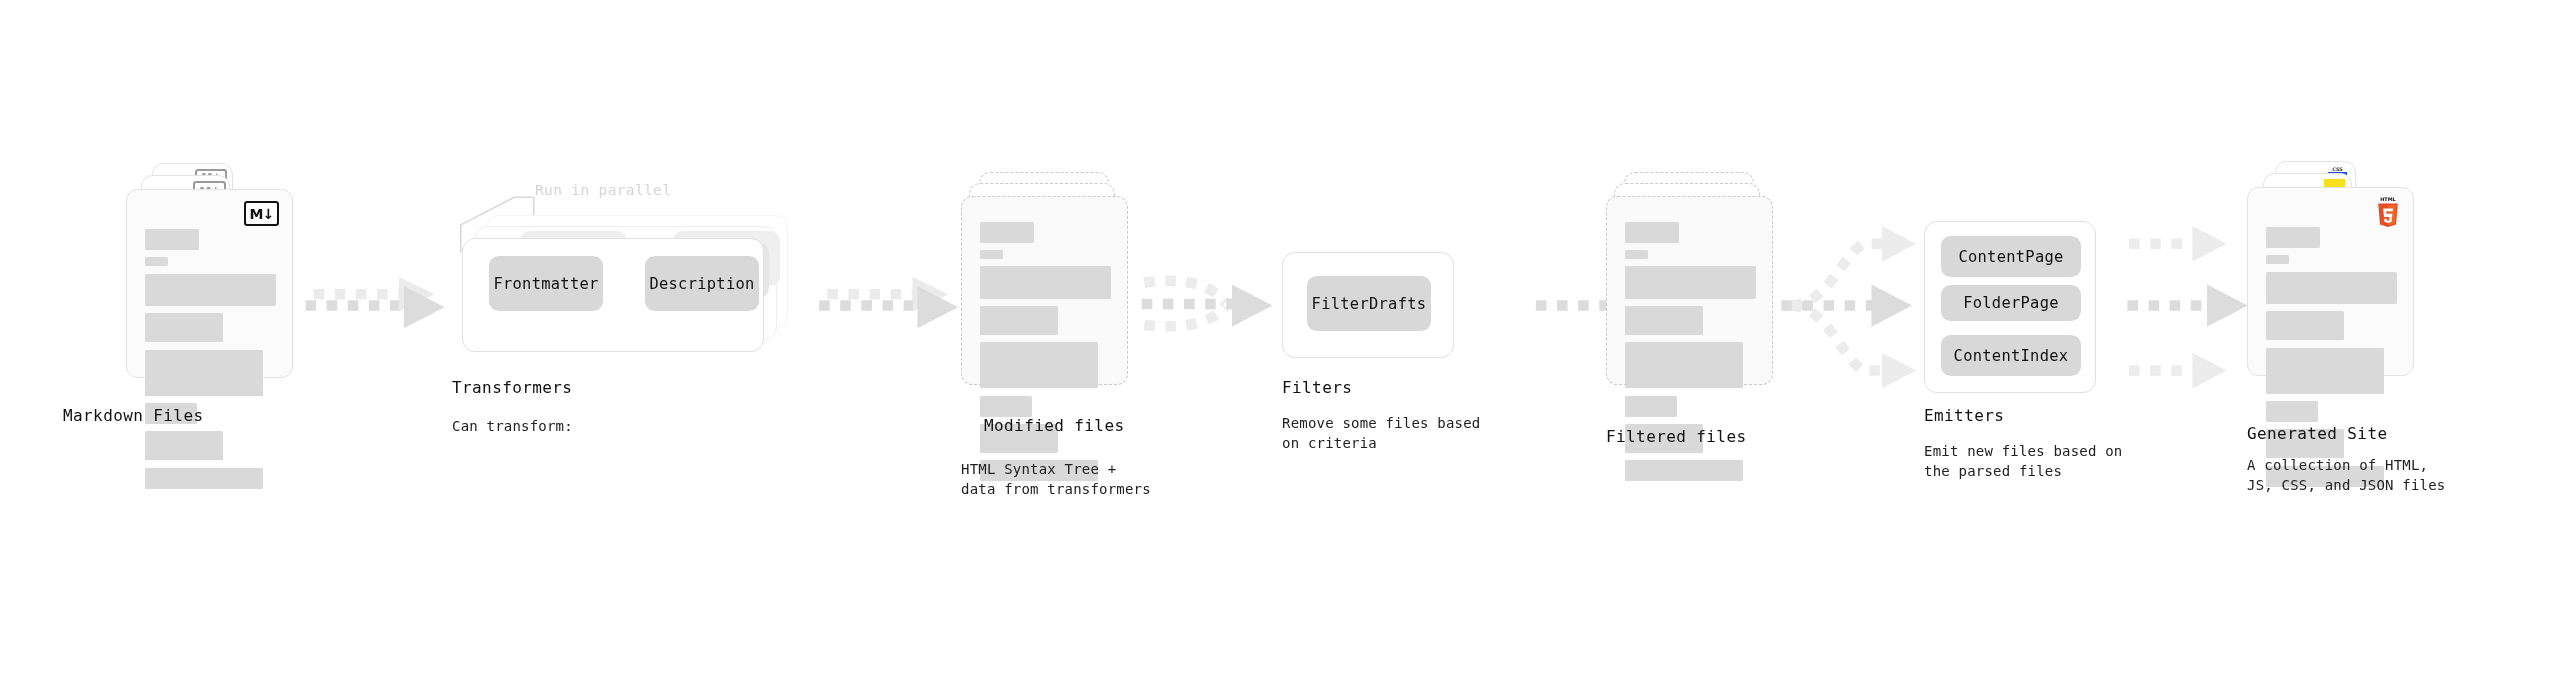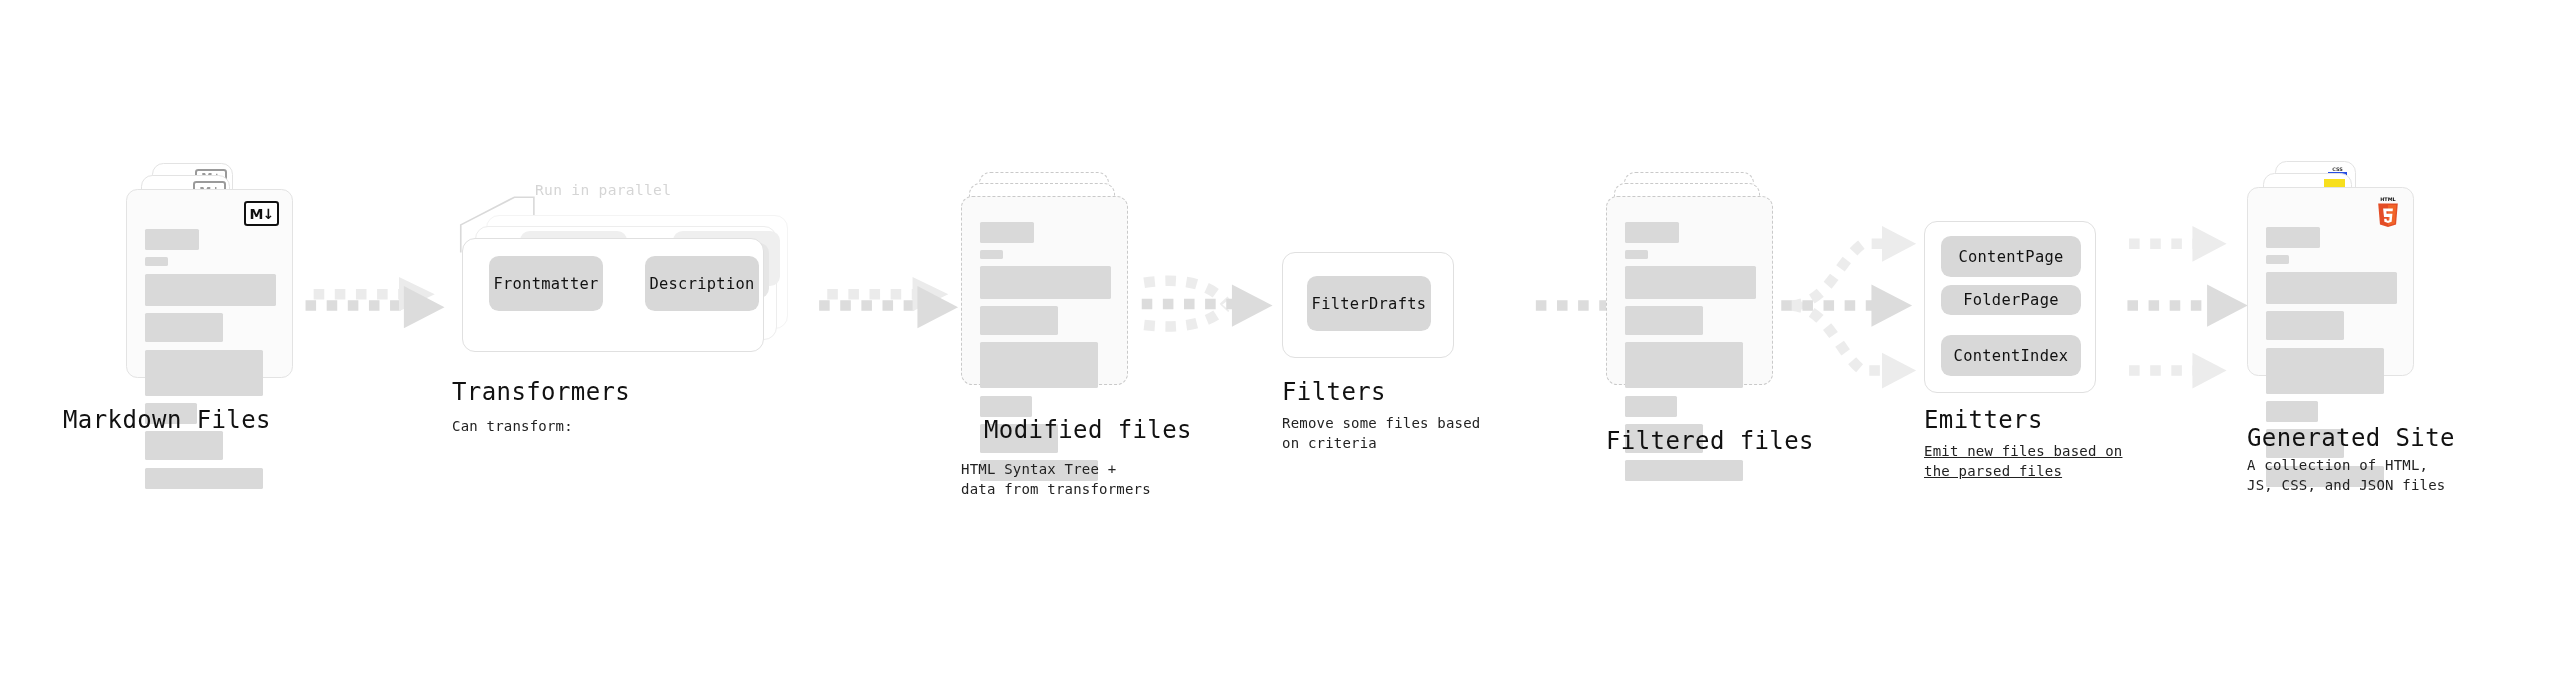--- a/index.html
+++ b/index.html
@@ -63,21 +63,21 @@
     position:absolute;box-sizing:border-box;
     background:#d8d8d8;border-radius:9.8px;
     display:flex;align-items:center;justify-content:center;
     color:#111;font-size:15.4px;letter-spacing:0.3px;white-space:nowrap;
   }
   .pill.f2{background:#e6e6e6;color:transparent;}
   .pill.f3{background:#efefef;color:transparent;}
 
   
   .title{
-    position:absolute;font-size:24px;color:#111;white-space:nowrap;letter-spacing:0.4px;
+    position:absolute;font-size:16px;color:#111;white-space:nowrap;letter-spacing:0.4px;
   }
   .sub{
     position:absolute;font-size:14px;color:#222;line-height:1.45;white-space:pre-line;
     letter-spacing:0.2px;
   }
   .annot{
     position:absolute;font-size:14.6px;color:#d5d5d5;white-space:nowrap;letter-spacing:0.3px;
   }
 
   .svgl{position:absolute;left:0;top:0;width:2576px;height:681px;pointer-events:none;}
@@ -232,24 +232,24 @@
         <div class="bar" style="width:40%;height:21px;"></div>
         <div class="bar" style="width:60%;height:29px;"></div>
         <div class="bar" style="width:90%;height:21px;"></div>
       </div>
     </div>
   </div>
   <div class="title" style="left:1606px;top:427px;text-align:center;">Filtered files</div>
 
   <div class="groupbox" style="left:1924px;top:221px;width:172px;height:172px;"></div>
   <div class="pill" style="left:1941px;top:236px;width:140px;height:41px;">ContentPage</div>
-  <div class="pill" style="left:1941px;top:285px;width:140px;height:30px;">FolderPage</div>
+  <div class="pill" style="left:1941px;top:285px;width:140px;height:36px;">FolderPage</div>
   <div class="pill" style="left:1941px;top:335px;width:140px;height:41px;">ContentIndex</div>
   <div class="title" style="left:1924px;top:406px;">Emitters</div>
-  <div class="sub" style="left:1924px;top:441px;text-decoration:underline;">Emit new files based on
+  <div class="sub" style="left:1924px;top:441px;">Emit new files based on
 the parsed files</div>
 
   <div class="cardstack" style="left:2247px;top:161px;">
     <div class="card ghost" style="left:28.4px;top:0px;width:81px;height:49px;"></div>
     <div class="css-logo" style="left:80px;top:5.7px;">
       <div class="t">CSS</div>
       <div class="u"></div>
     </div>
 
     <div class="card ghost" style="left:16.3px;top:12.2px;width:89px;height:49px;"></div>

